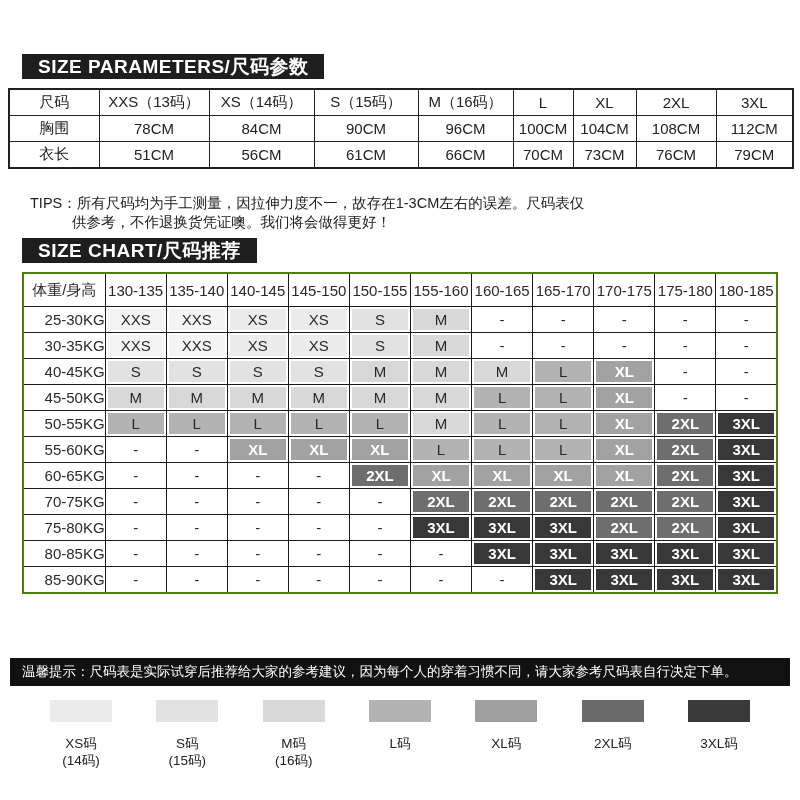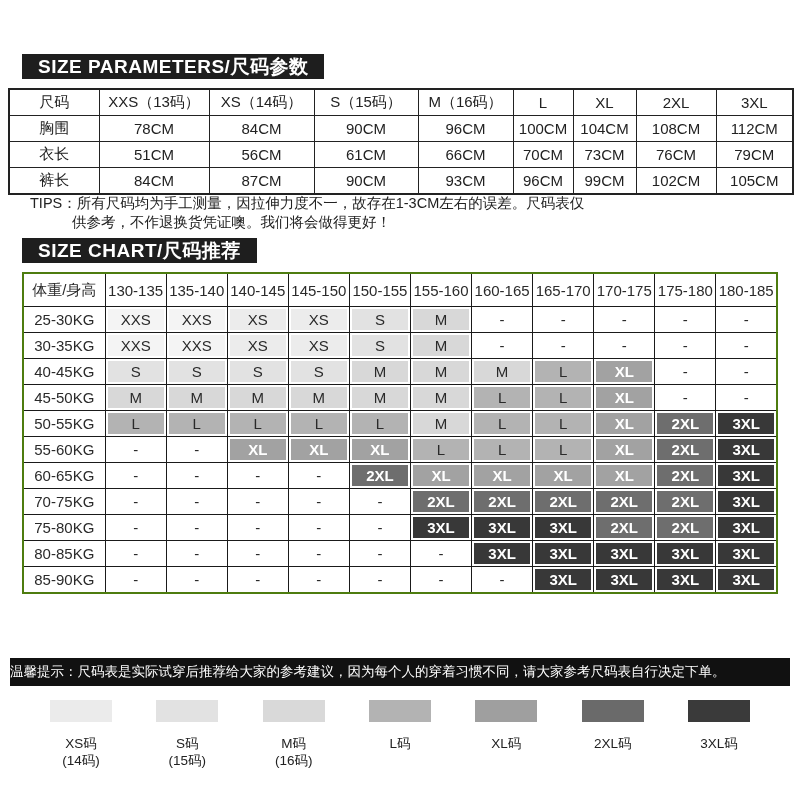--- a/index.html
+++ b/index.html
@@ -19,27 +19,27 @@
 
   
   #tips{position:absolute;left:30px;top:194px;width:740px;font-size:14.5px;line-height:19px;color:#222;}
   #tips .l2{padding-left:42px;}
 
   
   #size-chart{position:absolute;left:22px;top:272px;width:756px;border-collapse:collapse;
     table-layout:fixed;font-size:15px;color:#2a2a2a;border:2px solid #4d7c0f;}
   #size-chart th,#size-chart td{border:1px solid #1a1a1a;text-align:center;padding:0;font-weight:normal;}
   #size-chart thead th{height:32px;background:#fff;}
-  #size-chart tbody th{height:25px;background:#fff;}
+  #size-chart tbody th{height:25px;background:#fff;text-align:right;}
   #size-chart tbody td{height:25px;box-shadow:inset 0 0 0 2px #fff;}
 
   
   #notice{position:absolute;left:10px;top:658px;width:780px;height:28px;line-height:28px;
     background:#111;color:#fff;font-size:13.5px;padding:0;white-space:nowrap;overflow:hidden;}
-  #notice span{}
+  #notice span{padding-left:12px;}
 
   
   #legend{position:absolute;left:40px;top:700px;width:720px;display:flex;justify-content:space-between;}
   .legend-item{width:82px;text-align:center;}
   .legend-swatch{width:62px;height:22px;margin:0 auto;}
   .legend-label{margin-top:13px;font-size:13.5px;color:#222;line-height:17px;}
 </style>
 </head>
 <body>
 
@@ -88,31 +88,20 @@
           <th>衣长</th>
           <td>51CM</td>
           <td>56CM</td>
           <td>61CM</td>
           <td>66CM</td>
           <td>70CM</td>
           <td>73CM</td>
           <td>76CM</td>
           <td>79CM</td>
         </tr>
-        <tr>
-          <th>裤长</th>
-          <td>84CM</td>
-          <td>87CM</td>
-          <td>90CM</td>
-          <td>93CM</td>
-          <td>96CM</td>
-          <td>99CM</td>
-          <td>102CM</td>
-          <td>105CM</td>
-        </tr>
       </tbody>
   </table>
 
   <div id="tips">
     <div class="l1">TIPS：所有尺码均为手工测量，因拉伸力度不一，故存在1-3CM左右的误差。尺码表仅</div>
     <div class="l2">供参考，不作退换货凭证噢。我们将会做得更好！</div>
   </div>
 
   <div id="title2" class="titlebar">SIZE CHART/尺码推荐</div>
 

